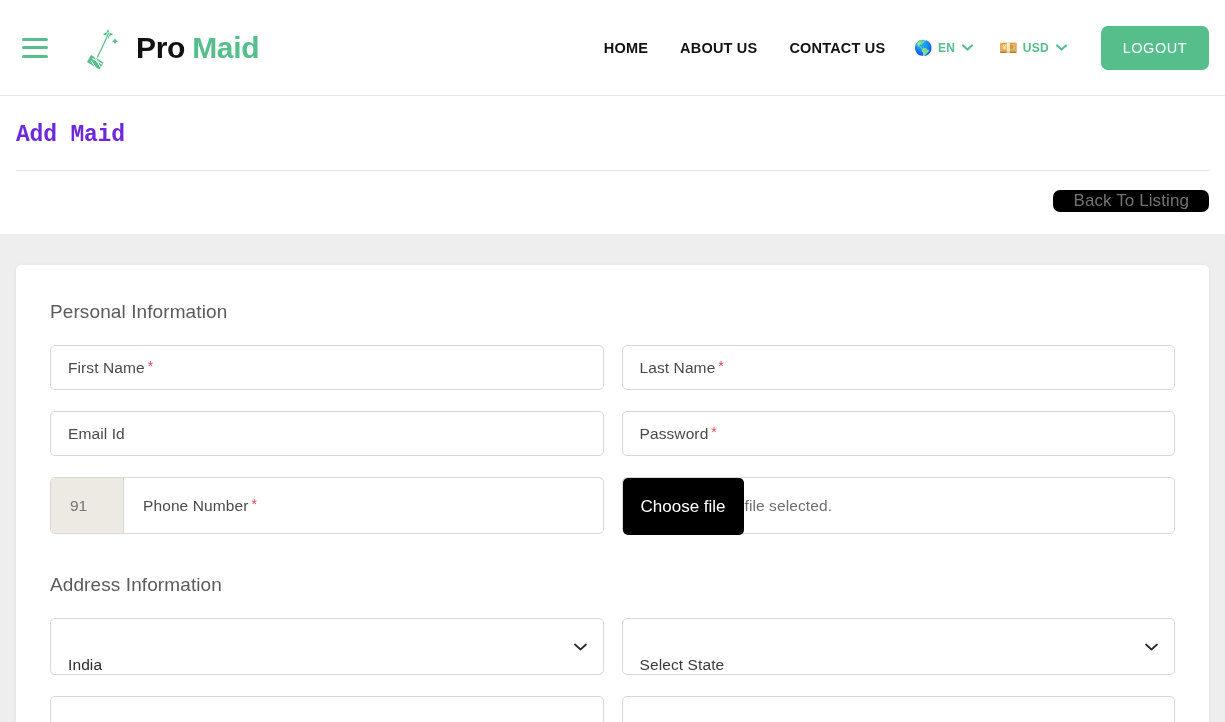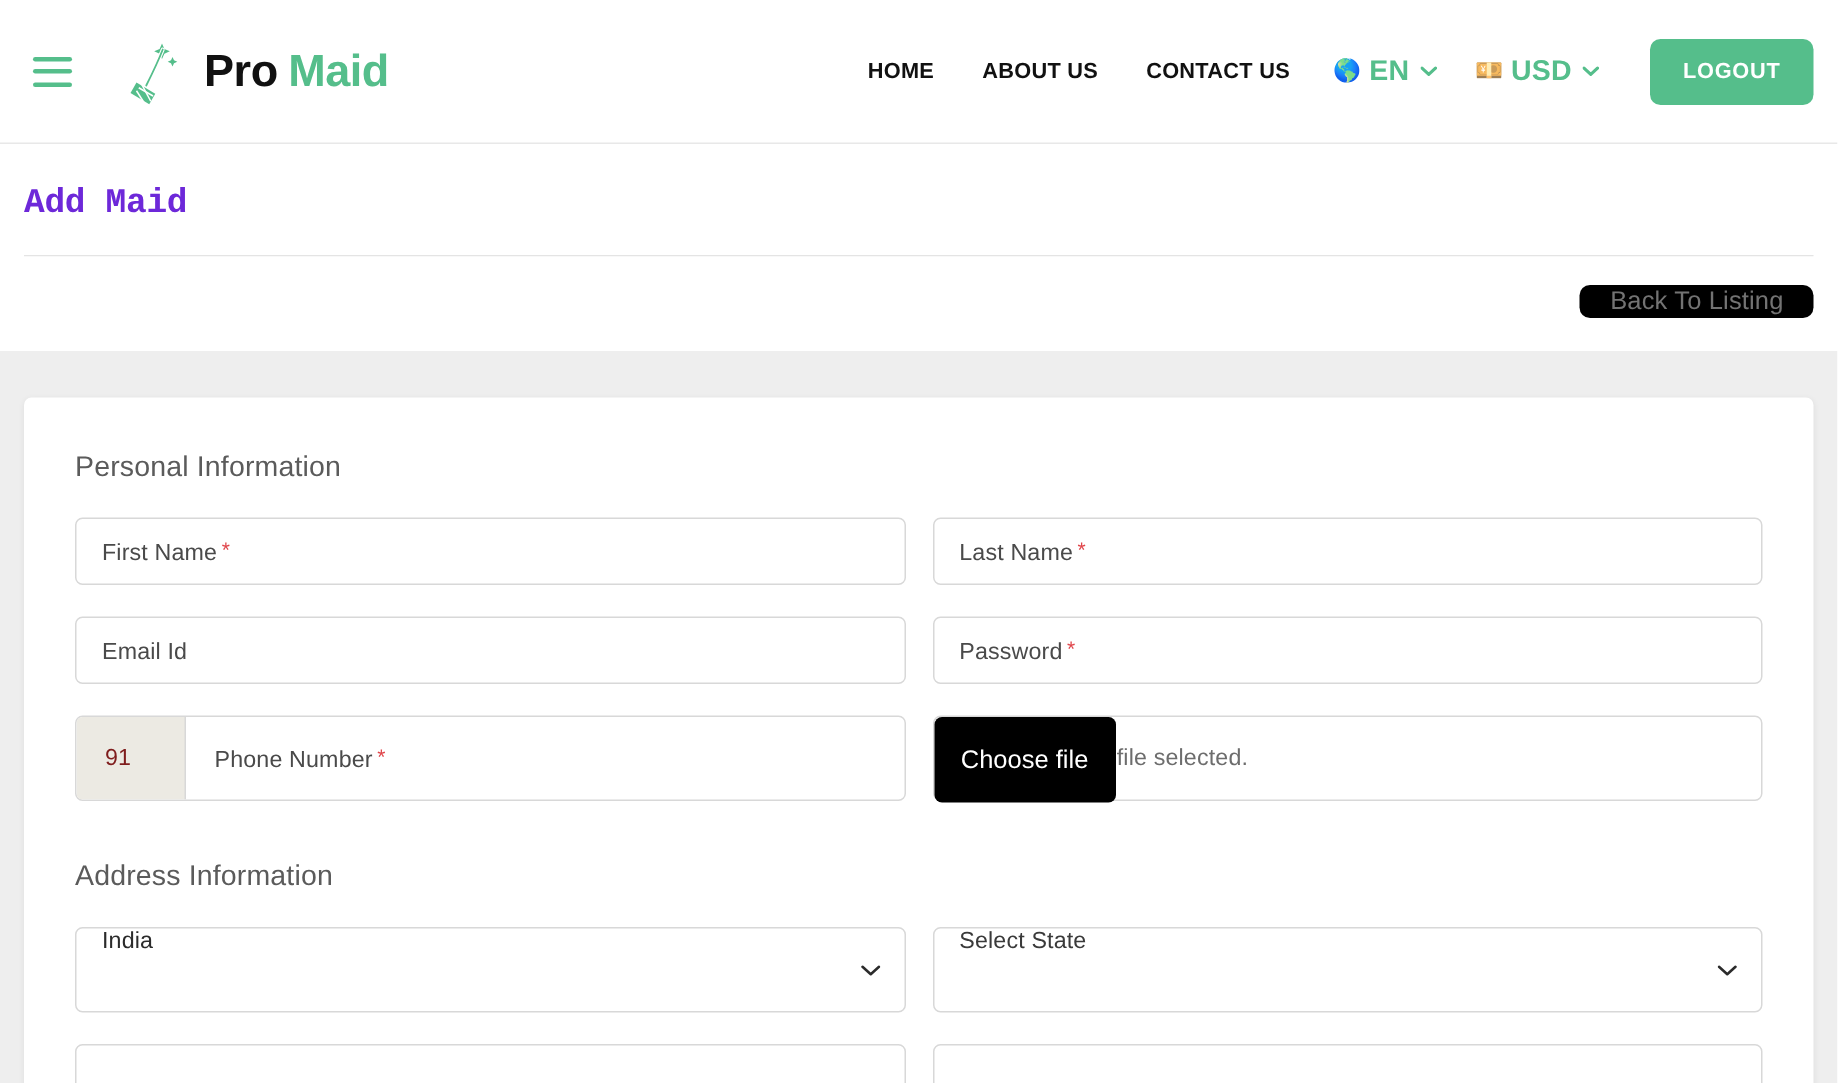--- a/index.html
+++ b/index.html
@@ -88,42 +88,42 @@
     cursor: pointer;
     padding: 0 7px;
     white-space: nowrap;
   }
   .selector .flag-emoji {
     font-size: 15px;
     line-height: 1;
     margin-right: 5px;
   }
   .selector .sel-label {
-    font-size: 19px;
+    font-size: 12px;
     font-weight: 700;
     color: #55BE8B;
     letter-spacing: 0.2px;
   }
   .chev {
     margin-left: 7px;
     width: 11px;
     height: 7px;
     flex: 0 0 auto;
   }
   .chev path { stroke: #55BE8B; stroke-width: 2.1; fill: none; stroke-linecap: round; stroke-linejoin: round; }
 
   .logout-btn {
     margin-left: 15px;
     background: #55BE8B;
     color: #ffffff;
     border: none;
     border-radius: 7px;
     font-family: inherit;
     font-size: 14.5px;
-    font-weight: 700;
+    font-weight: 400;
     letter-spacing: 0.5px;
     padding: 0 22px;
     height: 44px;
     cursor: pointer;
     white-space: nowrap;
   }
 
   
   .title-bar {
     background: #ffffff;
@@ -221,21 +221,21 @@
     background: #ffffff;
   }
   .phone-code {
     width: 73px;
     background: #eceae3;
     border-right: 1px solid #d8d8d8;
     display: flex;
     align-items: center;
     padding-left: 19px;
     font-size: 15.5px;
-    color: #7f1d1d;
+    color: #737373;
     cursor: pointer;
     flex: 0 0 auto;
   }
   .phone-input {
     flex: 1 1 auto;
     display: flex;
     align-items: center;
     padding-left: 19px;
     cursor: text;
   }
@@ -275,21 +275,21 @@
   }
 
   
   .select-field {
     position: relative;
     height: 57px;
     border: 1px solid #d8d8d8;
     border-radius: 5px;
     background: #ffffff;
     display: flex;
-    align-items: flex-start;
+    align-items: flex-end;
     padding: 0 17px;
     cursor: pointer;
   }
   .select-value {
     font-size: 15.5px;
     color: #2b2b2b;
     letter-spacing: 0.1px;
   }
   .select-value.placeholder { color: #3a3a3a; }
   .select-chev {

